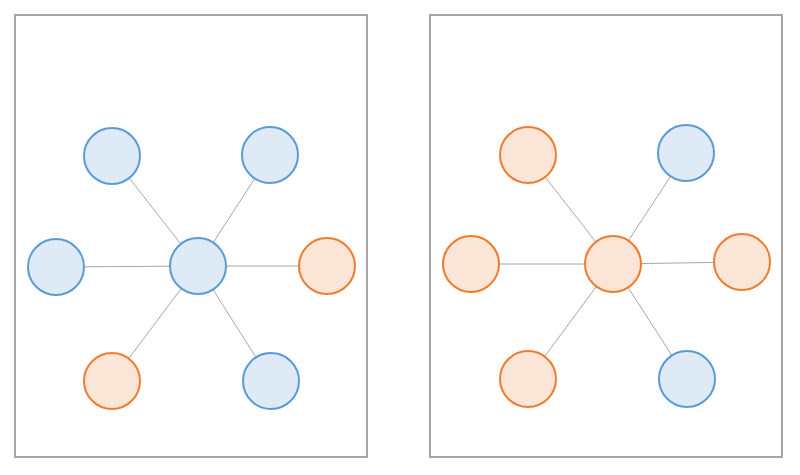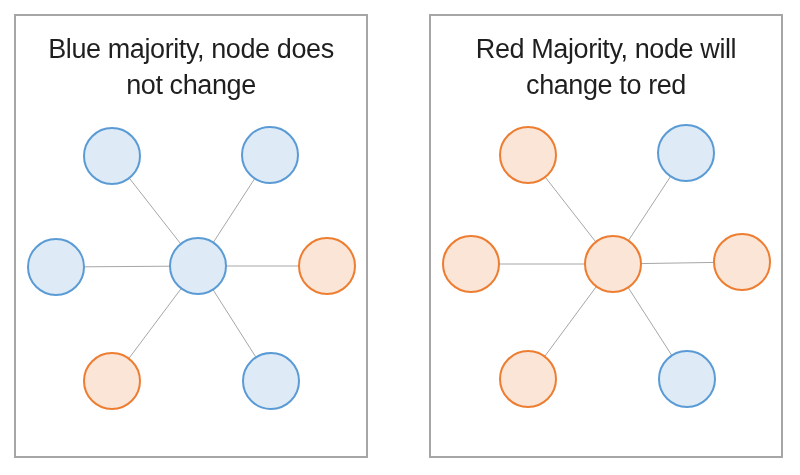--- a/index.html
+++ b/index.html
@@ -59,41 +59,33 @@
         <line x1="182" y1="250" x2="96" y2="365" stroke="#A6A6A6" stroke-width="1"></line>
         <line x1="182" y1="250" x2="255" y2="365" stroke="#A6A6A6" stroke-width="1"></line>
         <circle cx="182" cy="250" r="28" fill="#DEEBF7" stroke="#5B9BD5" stroke-width="2"></circle>
         <circle cx="96" cy="140" r="28" fill="#DEEBF7" stroke="#5B9BD5" stroke-width="2"></circle>
         <circle cx="254" cy="139" r="28" fill="#DEEBF7" stroke="#5B9BD5" stroke-width="2"></circle>
         <circle cx="40" cy="251" r="28" fill="#DEEBF7" stroke="#5B9BD5" stroke-width="2"></circle>
         <circle cx="311" cy="250" r="28" fill="#FBE5D6" stroke="#ED7D31" stroke-width="2"></circle>
         <circle cx="96" cy="365" r="28" fill="#FBE5D6" stroke="#ED7D31" stroke-width="2"></circle>
         <circle cx="255" cy="365" r="28" fill="#DEEBF7" stroke="#5B9BD5" stroke-width="2"></circle>
       </svg>
-    <div class="panel-title">
-      <span>Blue majority, node does</span><br>
-      <span>not change</span>
-    </div>
   </section>
 
   <section class="panel panel-right">
     <svg class="net" viewBox="0 0 350 440" preserveAspectRatio="none">
         <line x1="182" y1="248" x2="97" y2="139" stroke="#A6A6A6" stroke-width="1"></line>
         <line x1="182" y1="248" x2="255" y2="137" stroke="#A6A6A6" stroke-width="1"></line>
         <line x1="182" y1="248" x2="40" y2="248" stroke="#A6A6A6" stroke-width="1"></line>
         <line x1="182" y1="248" x2="311" y2="246" stroke="#A6A6A6" stroke-width="1"></line>
         <line x1="182" y1="248" x2="97" y2="363" stroke="#A6A6A6" stroke-width="1"></line>
         <line x1="182" y1="248" x2="256" y2="363" stroke="#A6A6A6" stroke-width="1"></line>
         <circle cx="182" cy="248" r="28" fill="#FBE5D6" stroke="#ED7D31" stroke-width="2"></circle>
         <circle cx="97" cy="139" r="28" fill="#FBE5D6" stroke="#ED7D31" stroke-width="2"></circle>
         <circle cx="255" cy="137" r="28" fill="#DEEBF7" stroke="#5B9BD5" stroke-width="2"></circle>
         <circle cx="40" cy="248" r="28" fill="#FBE5D6" stroke="#ED7D31" stroke-width="2"></circle>
         <circle cx="311" cy="246" r="28" fill="#FBE5D6" stroke="#ED7D31" stroke-width="2"></circle>
         <circle cx="97" cy="363" r="28" fill="#FBE5D6" stroke="#ED7D31" stroke-width="2"></circle>
         <circle cx="256" cy="363" r="28" fill="#DEEBF7" stroke="#5B9BD5" stroke-width="2"></circle>
       </svg>
-    <div class="panel-title">
-      <span>Red Majority, node will</span><br>
-      <span>change to red</span>
-    </div>
   </section>
 
 </div>
 
 </body></html>

